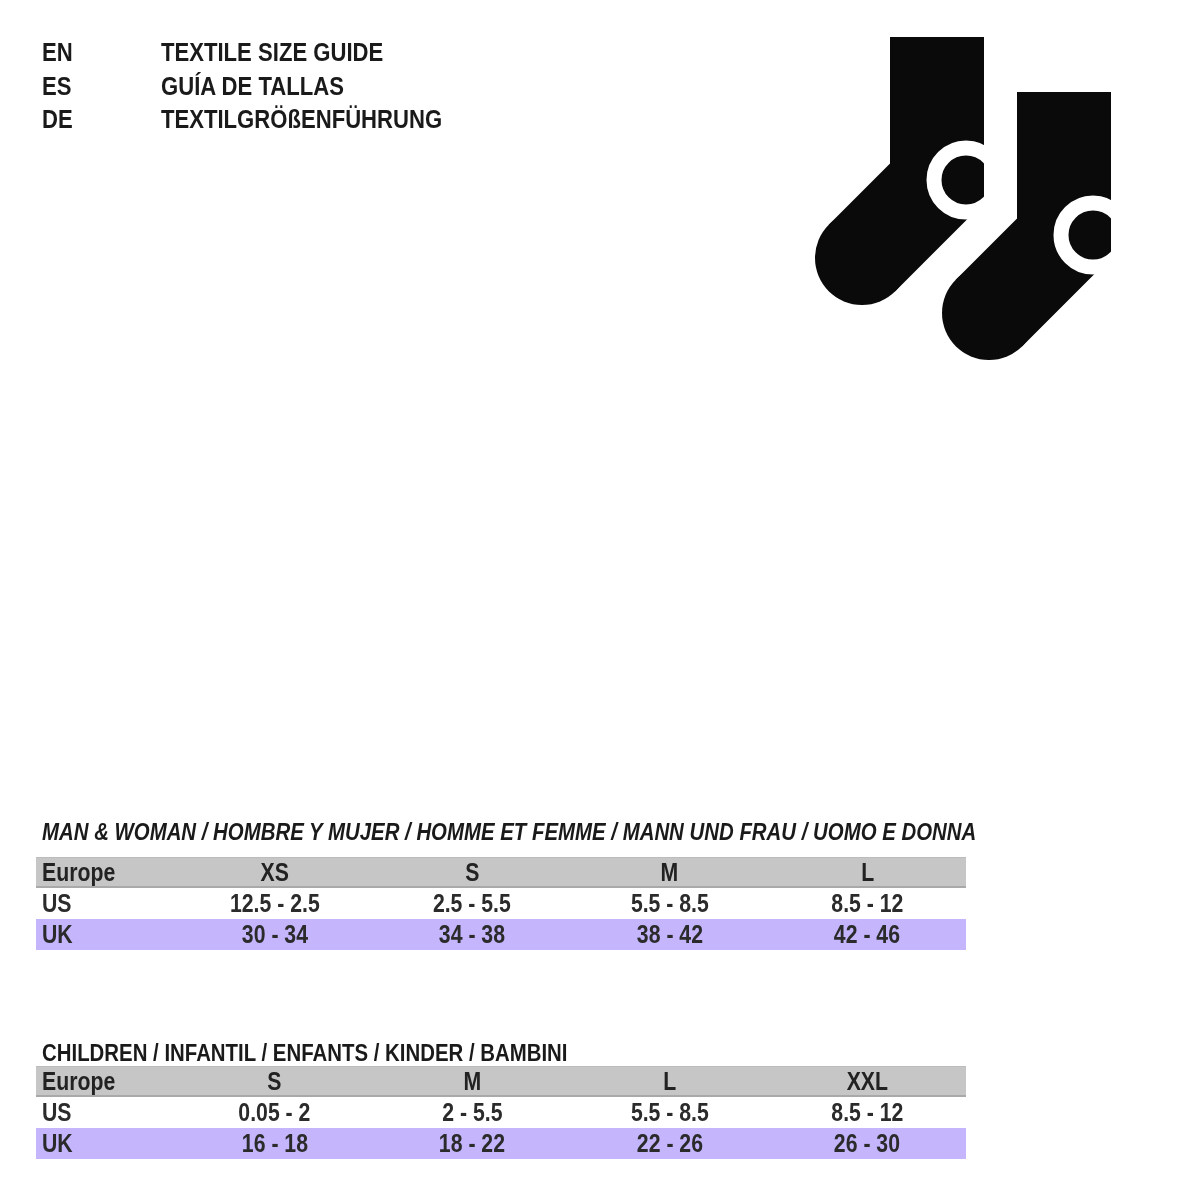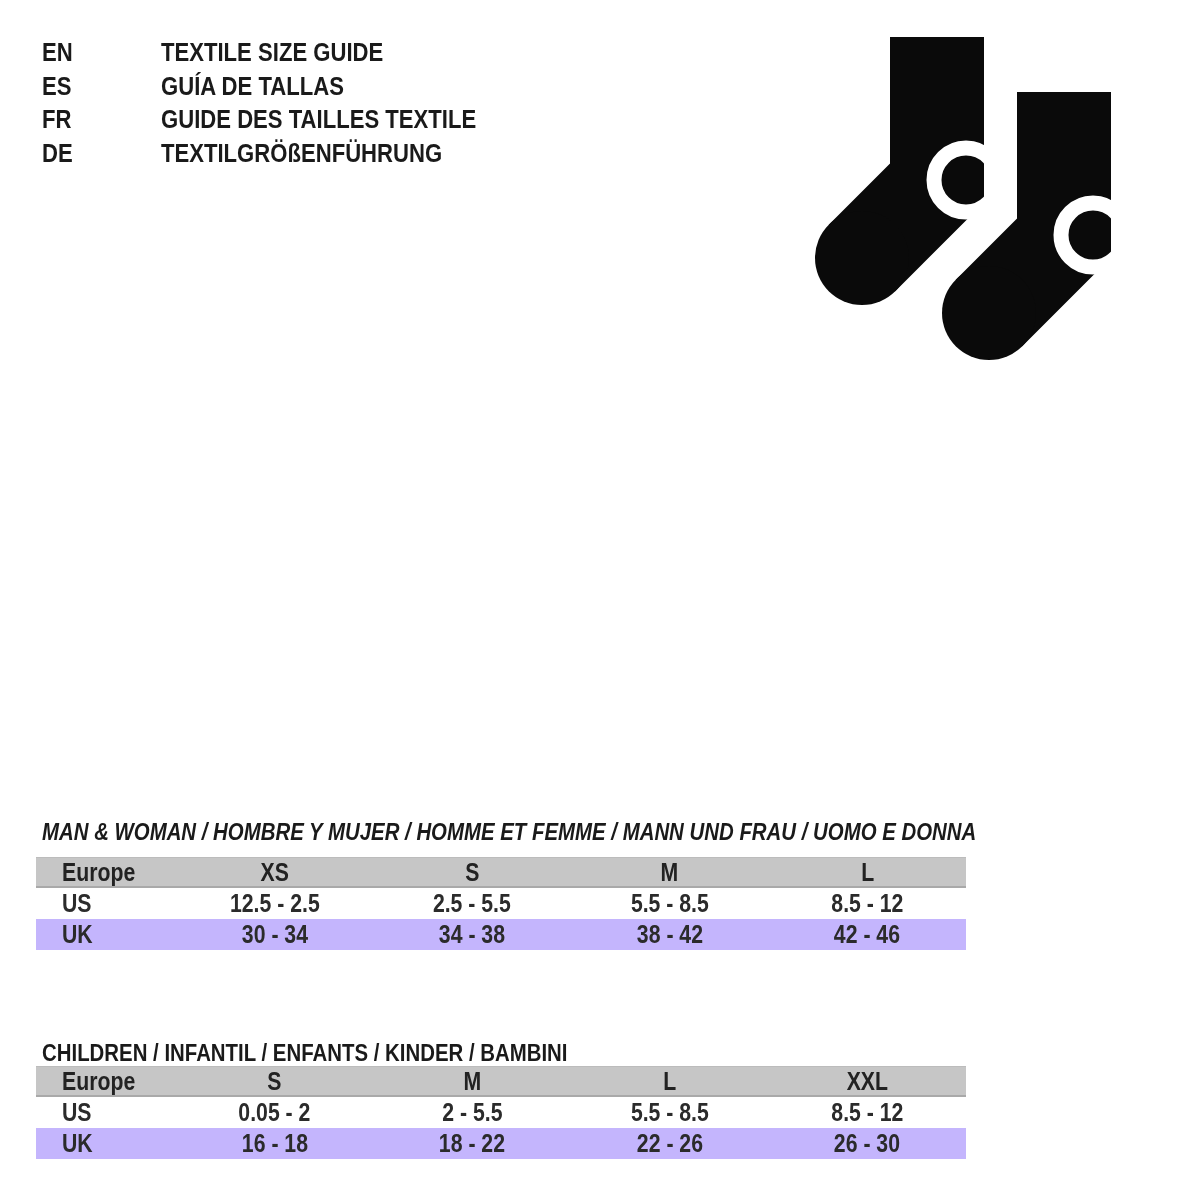--- a/index.html
+++ b/index.html
@@ -39,41 +39,37 @@
   .size-table col.col-label{width:140px;}
   .size-table th,.size-table td{
     padding:0;margin:0;text-align:center;vertical-align:middle;
     font-weight:700;height:31px;line-height:31px;
   }
   .size-table thead tr{background:#c6c6c6;}
   .size-table th{
     height:28px;line-height:28px;color:#222;
     border-top:1px solid #bcbcbc;border-bottom:2px solid #a9a9a9;
   }
-  .size-table .lbl{text-align:left;padding-left:26px;}
+  .size-table .lbl{text-align:left;padding-left:6px;}
   .size-table tr.alt{background:#c4b5fd;}
   .size-table td{color:#2b2b2b;}
 </style>
 </head>
 <body>
 
 <div class="canvas">
 
   <div class="lang-block">
     <div class="lang-row">
       <span class="lang-code cond condL">EN</span>
       <span class="cond condL">TEXTILE SIZE GUIDE</span>
     </div>
     <div class="lang-row">
       <span class="lang-code cond condL">ES</span>
       <span class="cond condL">GUÍA DE TALLAS</span>
-    </div>
-    <div class="lang-row">
-      <span class="lang-code cond condL">FR</span>
-      <span class="cond condL">GUIDE DES TAILLES TEXTILE</span>
     </div>
     <div class="lang-row">
       <span class="lang-code cond condL">DE</span>
       <span class="cond condL">TEXTILGRÖßENFÜHRUNG</span>
     </div>
   </div>
 
 
   <svg class="socks" width="320" height="360" viewBox="0 0 320 360" aria-hidden="true">
     <g>

